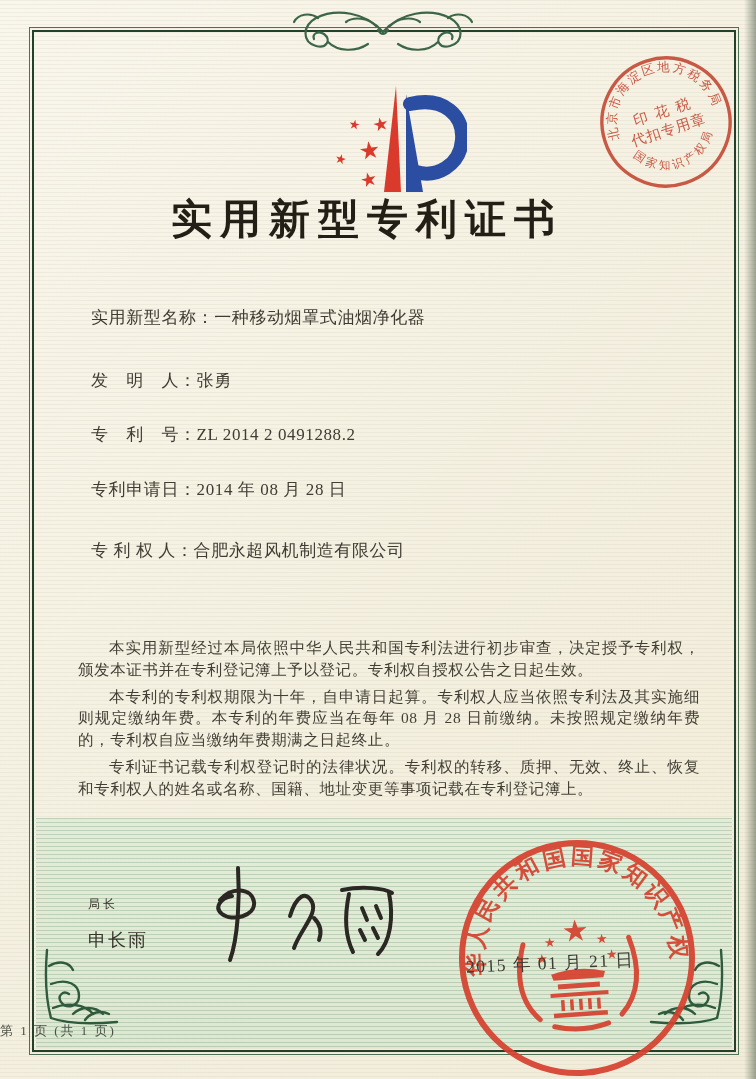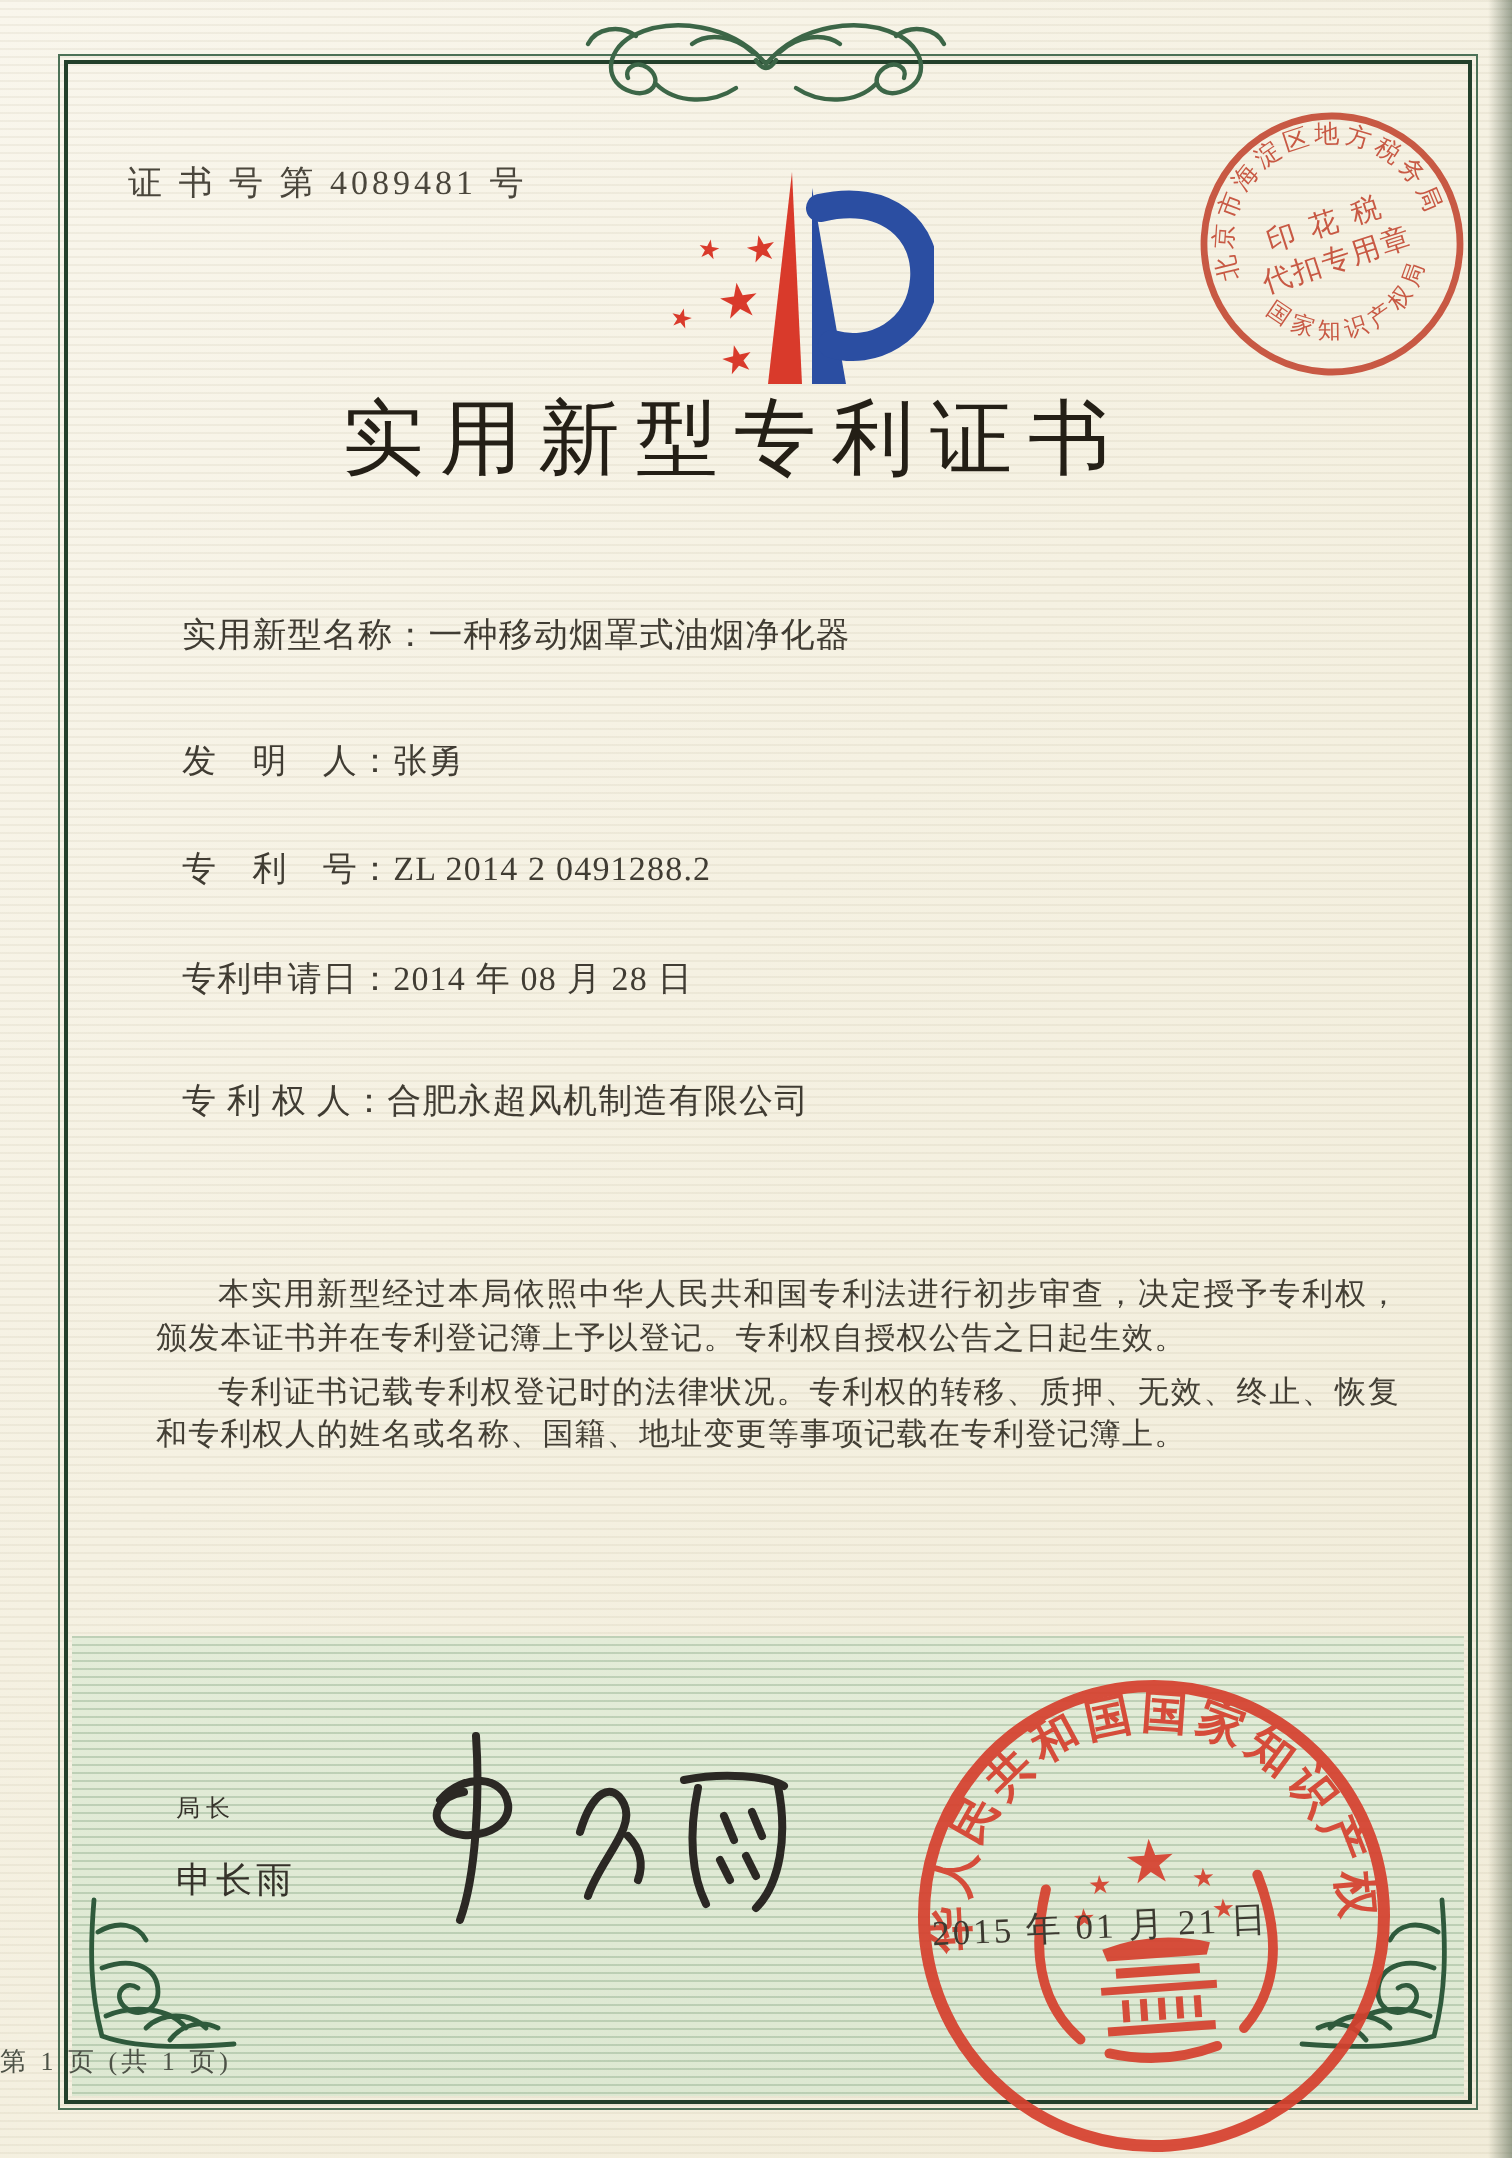--- a/index.html
+++ b/index.html
@@ -40,21 +40,21 @@
     position:absolute;left:64px;top:80px;
     font-size:17px;letter-spacing:2px;color:#4a463c;
   }
   .logo{position:absolute;left:322px;top:80px;width:145px;height:118px;}
   .tax-stamp{
     position:absolute;left:586px;top:42px;width:160px;height:160px;
     transform:rotate(-18deg);opacity:0.88;
   }
   .title{
     position:absolute;left:0;right:22px;top:192px;
-    text-align:center;font-size:41px;font-weight:400;
+    text-align:center;font-size:41px;font-weight:700;
     letter-spacing:8px;color:#241f16;
   }
   .field{
     position:absolute;left:91px;
     font-size:17px;color:#403c33;letter-spacing:0.6px;white-space:nowrap;
   }
   .paragraphs{
     position:absolute;left:62px;width:638px;top:637px;
     font-size:15.5px;line-height:21.8px;color:#433f35;
     text-align:justify;letter-spacing:0.6px;
@@ -109,21 +109,20 @@
     <g fill="none" stroke="#2f5a3c" stroke-width="2.4" stroke-linecap="round">
       <path d="M10,6 C8,30 8,52 14,74 C30,80 56,80 80,78"></path>
       <path d="M14,40 C30,34 42,40 42,52 C42,62 30,66 24,58 C20,52 26,46 32,50"></path>
       <path d="M16,64 C30,58 48,60 56,70 M36,70 C44,62 58,62 66,70"></path>
       <path d="M12,22 C22,16 32,18 36,26 M48,76 C54,68 64,66 72,70"></path>
     </g>
   </svg>
 
   <div class="content">
 
-    <div class="cert-number">证 书 号 第 4089481 号</div>
 
     <svg class="logo" viewBox="0 0 145 118">
       <path d="M74,6 L62,112 L79,112 Z" fill="#d93a2b"></path>
       <path d="M84,14 L84,112 L101,112 Z" fill="#2b4ea2"></path>
       <path d="M88,24 C122,16 142,36 140,60 C138,86 114,98 94,92" fill="none" stroke="#2b4ea2" stroke-width="14" stroke-linecap="round"></path>
       <g fill="#d93a2b" font-family="'DejaVu Sans',sans-serif">
         <text x="52" y="52" font-size="18" transform="rotate(-12 52 52)">★</text>
         <text x="26" y="48" font-size="13" transform="rotate(10 26 48)">★</text>
         <text x="38" y="80" font-size="24" transform="rotate(-8 38 80)">★</text>
         <text x="12" y="82" font-size="13" transform="rotate(14 12 82)">★</text>
@@ -160,20 +159,21 @@
     </div>
     <div class="field" style="top:478px">
       <span>专利申请日：</span><span>2014 年 08 月 28 日</span>
     </div>
     <div class="field" style="top:539px">
       <span>专 利 权 人：</span><span>合肥永超风机制造有限公司</span>
     </div>
 
     <div class="paragraphs">
       <p>本实用新型经过本局依照中华人民共和国专利法进行初步审查，决定授予专利权，颁发本证书并在专利登记簿上予以登记。专利权自授权公告之日起生效。</p>
+      <p>本专利的专利权期限为十年，自申请日起算。专利权人应当依照专利法及其实施细则规定缴纳年费。本专利的年费应当在每年 08 月 28 日前缴纳。未按照规定缴纳年费的，专利权自应当缴纳年费期满之日起终止。</p>
       <p>专利证书记载专利权登记时的法律状况。专利权的转移、质押、无效、终止、恢复和专利权人的姓名或名称、国籍、地址变更等事项记载在专利登记簿上。</p>
     </div>
 
     <div class="sig-title">局长</div>
     <div class="sig-name">申长雨</div>
 
     <svg class="signature-svg" viewBox="0 0 215 110">
       <g fill="none" stroke="#2b2824" stroke-width="4" stroke-linecap="round">
         <path d="M28,42 C40,28 60,30 62,44 C64,58 40,64 30,56 C22,50 28,40 40,38"></path>
         <path d="M46,10 C48,40 46,80 38,102"></path>

